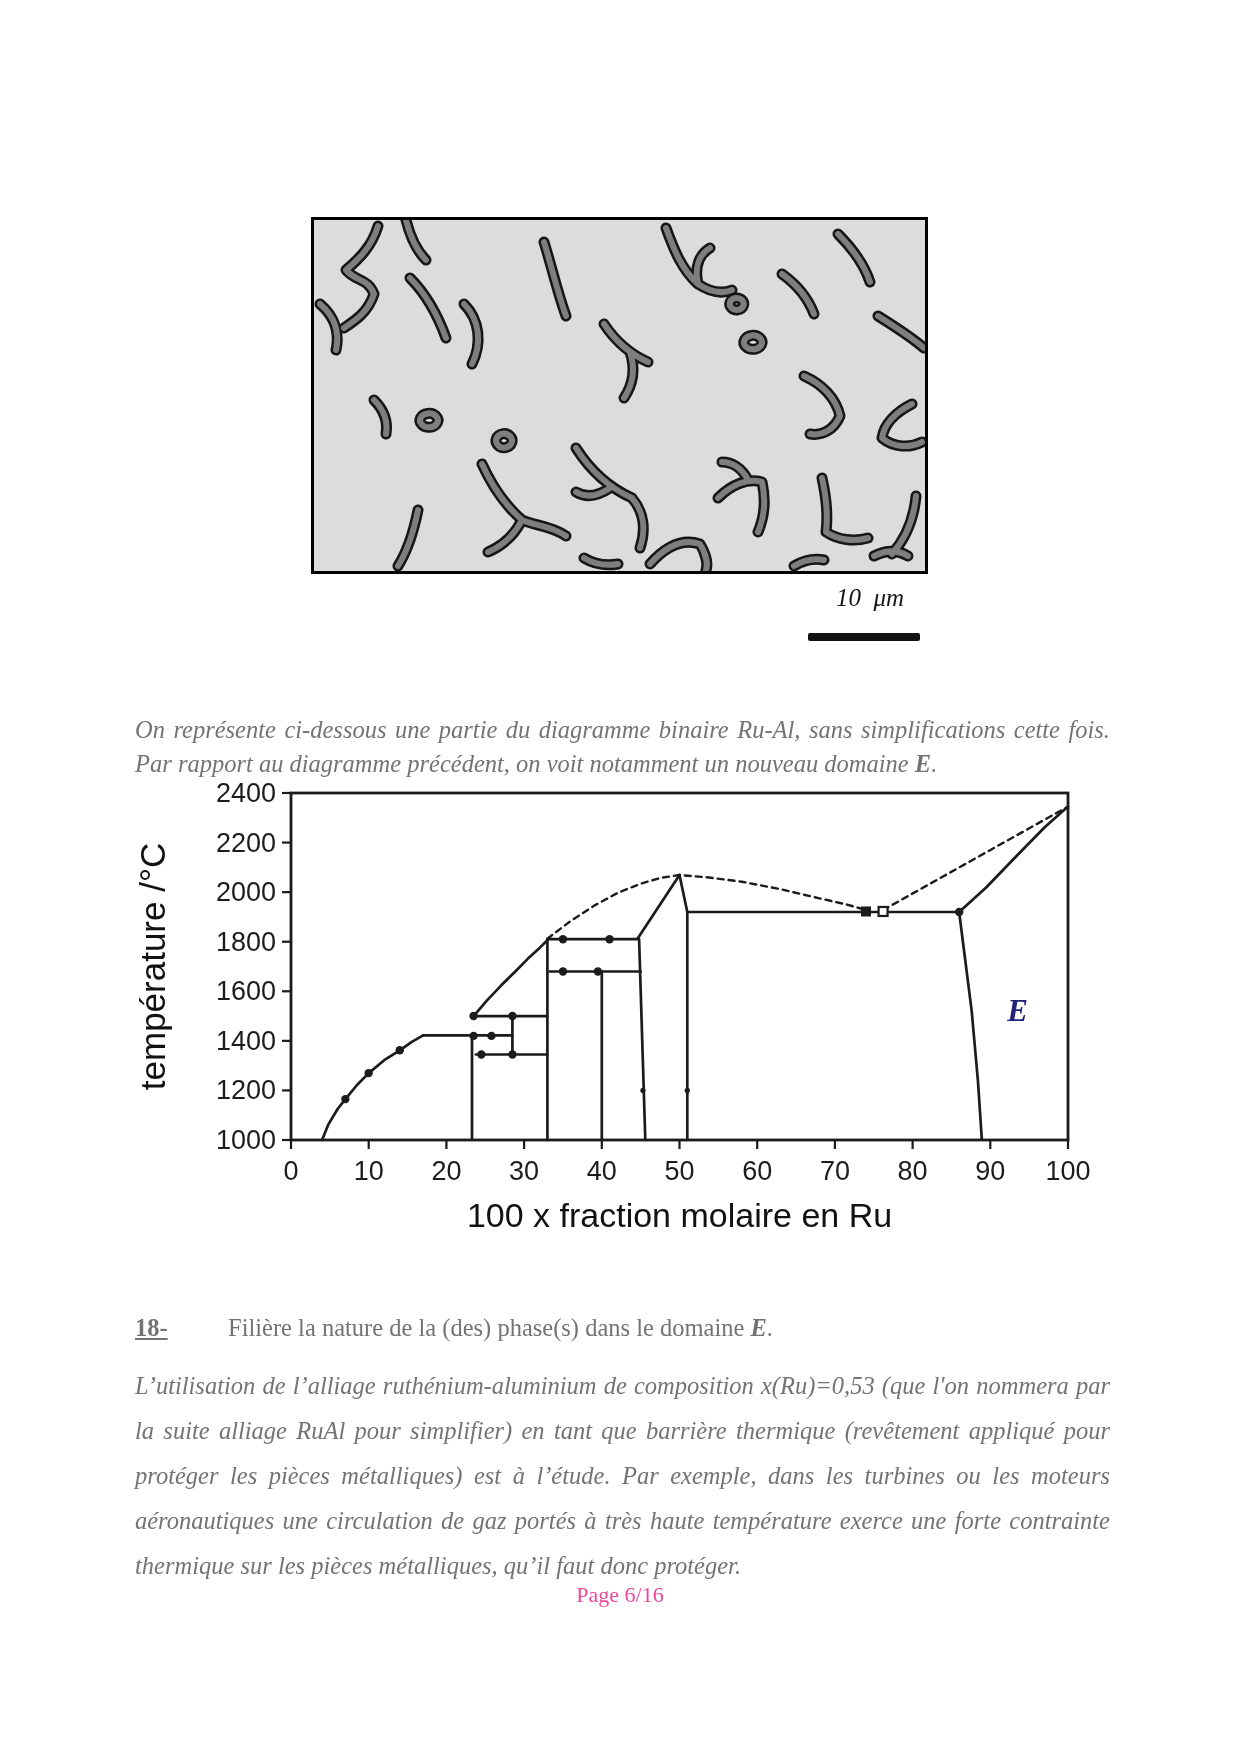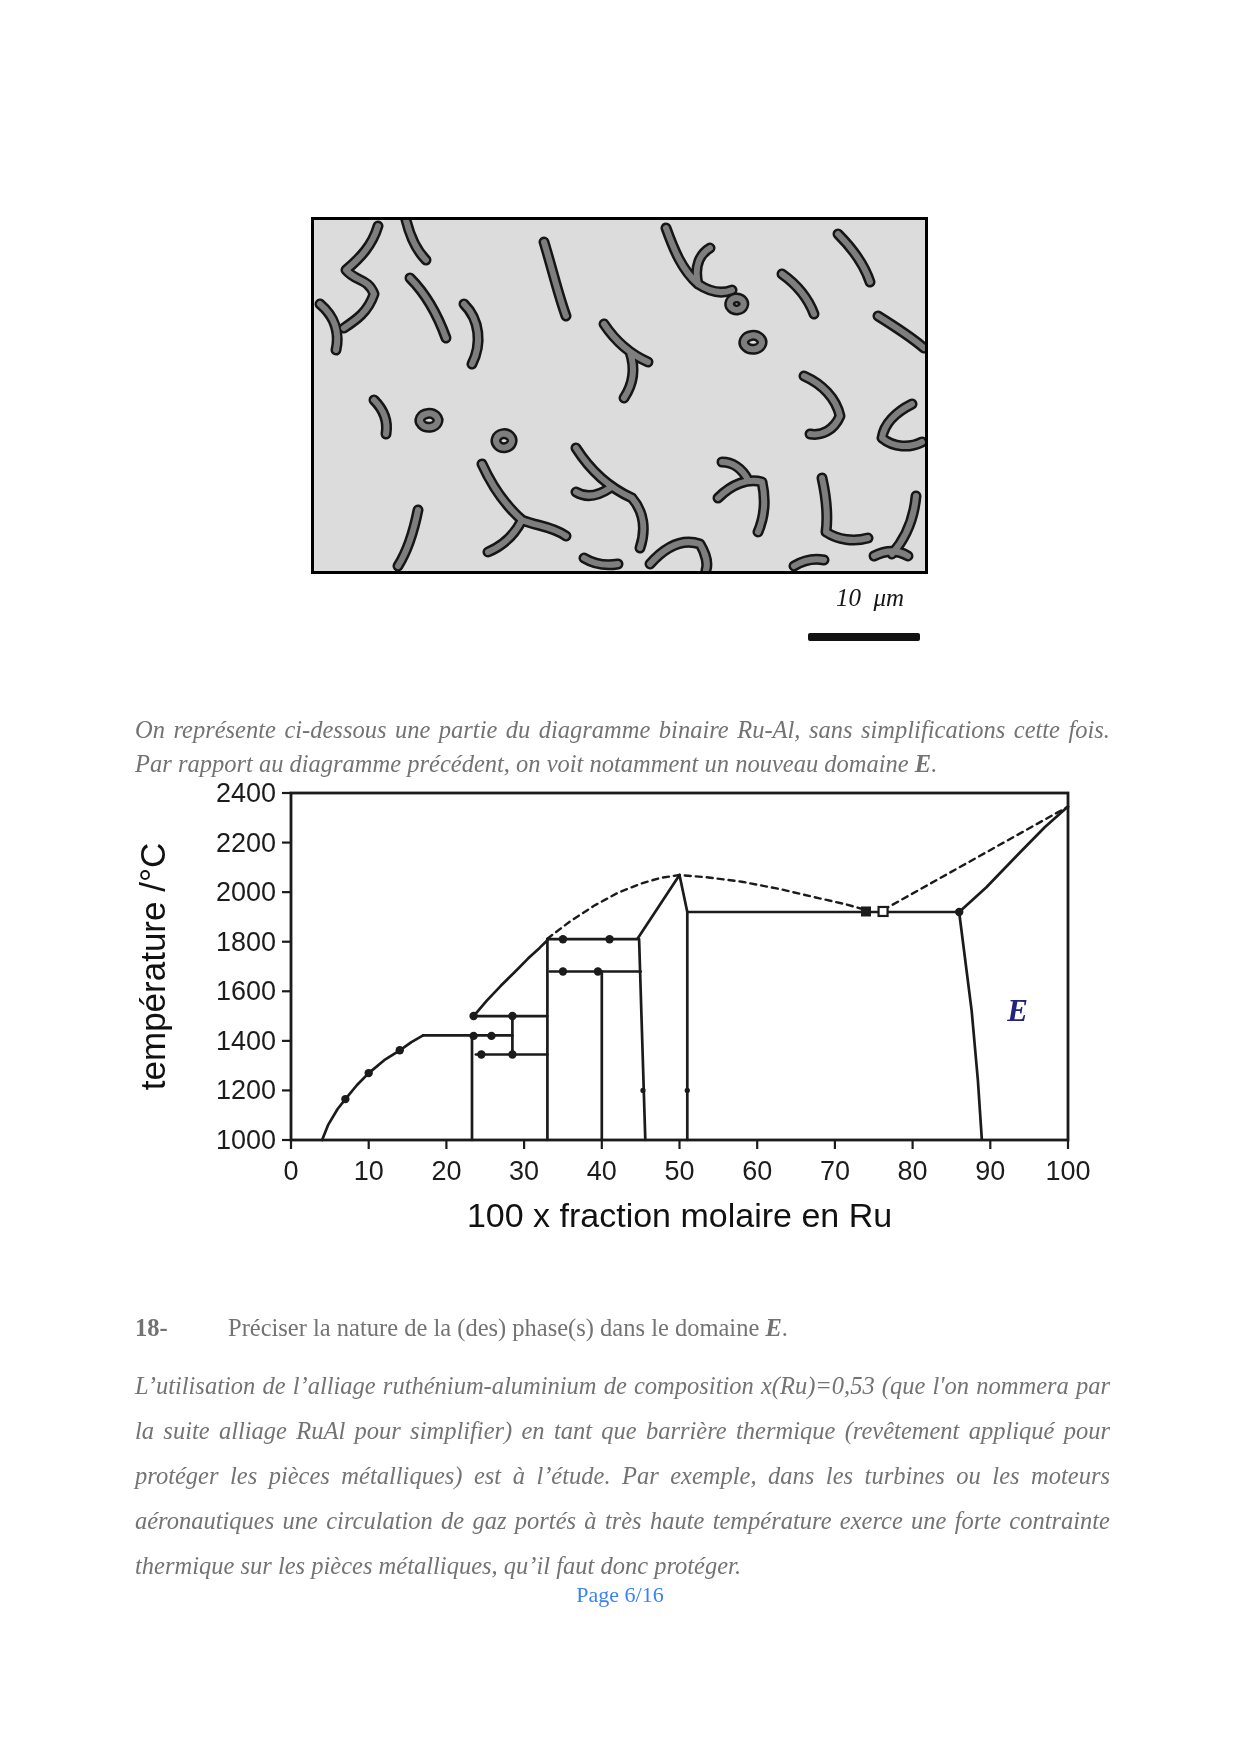--- a/index.html
+++ b/index.html
@@ -18,26 +18,26 @@
 
   .scalebar-label{position:absolute;left:790px;top:584px;width:160px;text-align:center;
                   font-size:25px;font-weight:normal;font-style:italic;color:#161616;white-space:pre;}
   .scalebar-bar{position:absolute;left:808px;top:633px;width:112px;height:8px;background:#121212;border-radius:2px;}
 
   
   .para{position:absolute;left:135px;width:975px;text-align:justify;
         font-size:24.5px;line-height:34px;color:#737373;}
   .intro{top:688px;font-style:italic;}
   .question{top:1286px;font-style:normal;}
-  .q-num{display:inline-block;width:93px;font-weight:bold;font-style:normal;}
+  .q-num{display:inline-block;width:93px;font-weight:bold;font-style:normal;text-decoration:underline;}
   .question .emph, .intro .emph{font-weight:bold;font-style:italic;}
   .body-par{top:1338px;font-style:italic;line-height:45px;}
 
   .footer{position:absolute;top:1582px;left:0;width:100%;text-align:center;
-          font-size:22px;color:#3b82f6;}
+          font-size:22px;color:#ec4899;}
 
   
   .chart{position:absolute;left:120px;top:740px;width:1010px;height:520px;}
   .chart svg{display:block;width:100%;height:100%;}
   .axis-box{fill:none;stroke:#1b1b1b;stroke-width:2.8;}
   .axis-line{stroke:#1b1b1b;stroke-width:2.2;}
   .tick{font-family:"Liberation Sans",sans-serif;font-size:27px;fill:#1c1c1c;}
   .xtick{text-anchor:middle;}
   .ytick{text-anchor:end;}
   .xtitle{font-family:"Liberation Sans",sans-serif;font-size:34px;fill:#111;text-anchor:middle;}
@@ -233,19 +233,19 @@
         <circle cx="567.27" cy="350.4285714285714" r="2.6" class="mk"></circle>
         <rect x="740.98" y="166.47571428571428" width="10" height="10" class="mk"></rect>
         <rect x="758.574" y="166.97571428571428" width="9" height="9" class="mk-open"></rect>
         <circle cx="839.22" cy="171.9714285714286" r="4.2" class="mk"></circle>
         <text x="897.495" y="281.02857142857147" class="region-label">E</text>
         <text x="559.5" y="487" class="xtitle">100 x fraction molaire en Ru</text>
         <text x="45" y="226.5" class="ytitle" transform="rotate(-90 45 226.5)">température /°C</text>
       </svg>
   </div>
 
-  <p class="para question"><span class="q-num">18-</span><span>Préciser la nature de la (des) phase(s) dans le domaine </span><span class="emph">E</span><span>.</span></p>
+  <p class="para question"><span class="q-num">18-</span><span>Filière la nature de la (des) phase(s) dans le domaine </span><span class="emph">E</span><span>.</span></p>
 
   <p class="para body-par">L’utilisation de l’alliage ruthénium-aluminium de composition x(Ru)=0,53 (que l'on nommera par la suite alliage RuAl pour simplifier) en tant que barrière thermique (revêtement appliqué pour protéger les pièces métalliques) est à l’étude. Par exemple, dans les turbines ou les moteurs aéronautiques une circulation de gaz portés à très haute température exerce une forte contrainte thermique sur les pièces métalliques, qu’il faut donc protéger.</p>
 
   <div class="footer">Page 6/16</div>
 
 </div>
 
 </body></html>

